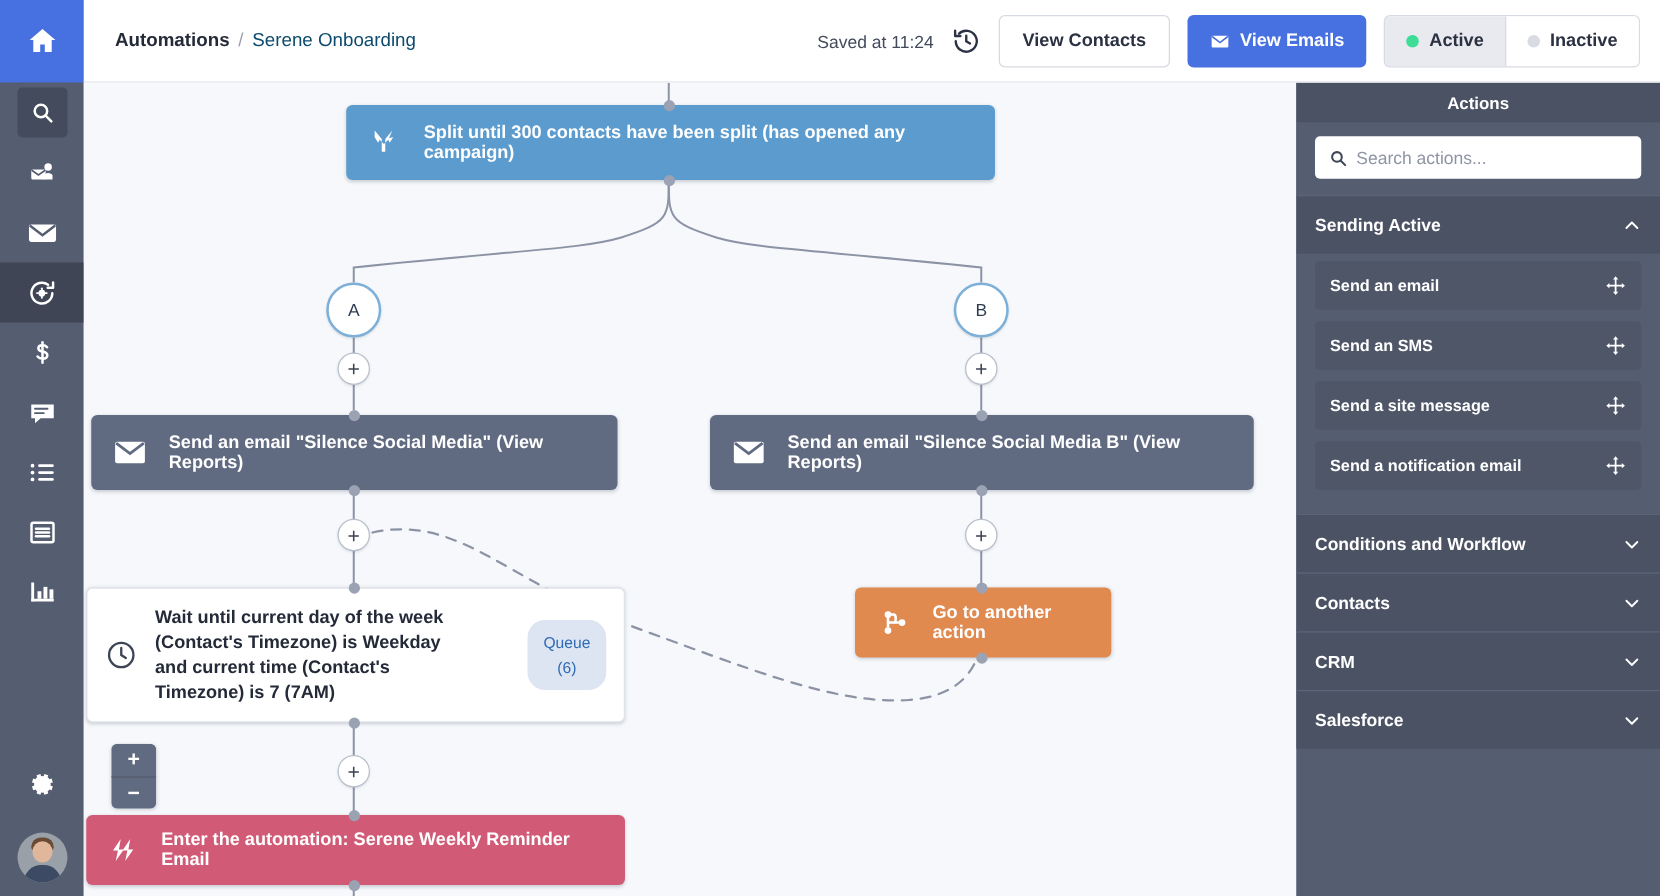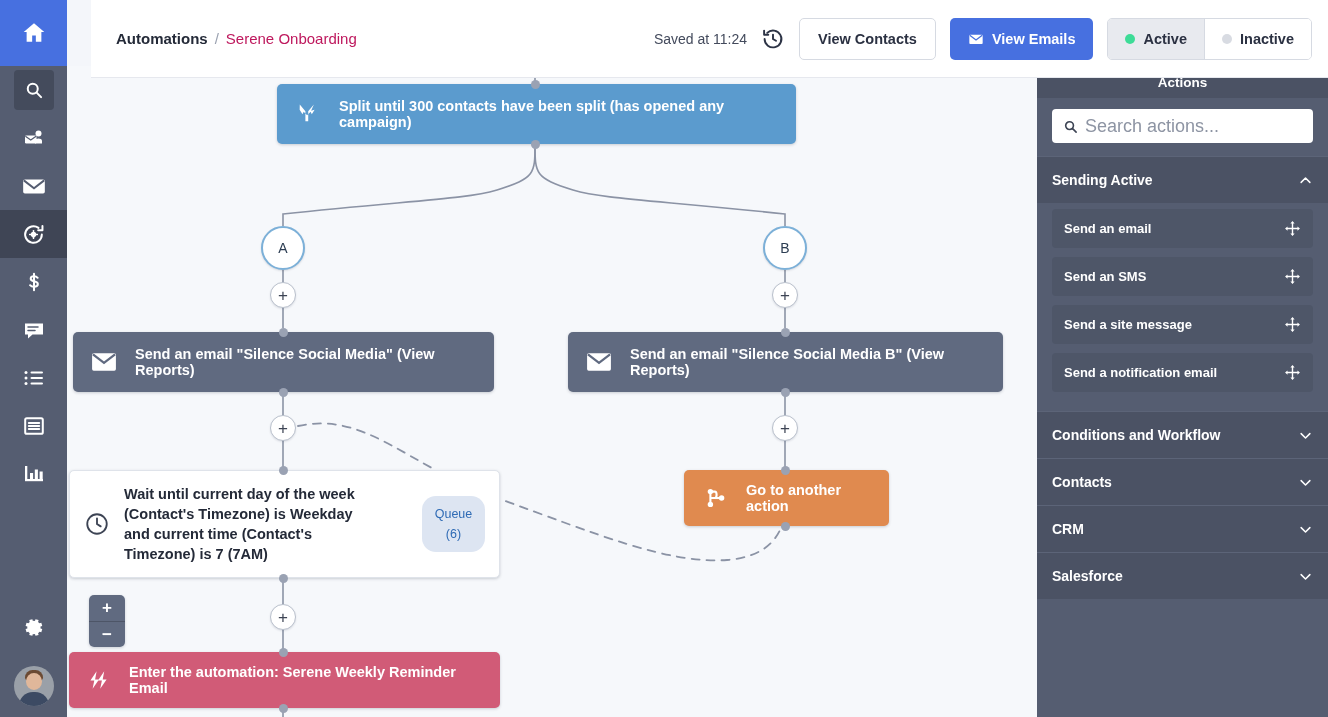--- a/index.html
+++ b/index.html
@@ -42,30 +42,29 @@
   .avatar .head { position: absolute; left: 12px; top: 7px; width: 16px; height: 17px; border-radius: 50%; background: #e0b79a; }
   .avatar .hair { position: absolute; left: 11px; top: 4px; width: 18px; height: 10px; border-radius: 9px 9px 3px 3px; background: #6b4a33; }
   .avatar .body { position: absolute; left: 5px; top: 26px; width: 30px; height: 20px; border-radius: 14px 14px 0 0; background: #3c4a63; }
   svg { display: block; }
 
   
   .main { flex: 1 1 auto; height: 717px; position: relative; }
 
   
   .header {
-    position: absolute; left: 0; top: 0; right: 0; height: 78px;
+    position: absolute; left: 0; top: 0; right: 0; height: 66px;
     background: #ffffff; border-bottom: 1px solid #e6e8ee;
     display: flex; align-items: center; padding: 0 16px 0 25px;
     z-index: 30;
-    margin-left: 24px;
   }
   .crumb { display: flex; align-items: baseline; gap: 7px; font-size: 15px; color: #2c3345; }
   .crumb .root { font-weight: bold; color: #242a38; cursor: pointer; }
   .crumb .sep { color: #9aa1b0; }
-  .crumb .leaf { color: #be185d; }
+  .crumb .leaf { color: #0c4a6e; }
   .hdr-right { margin-left: auto; display: flex; align-items: center; gap: 14px; }
   .saved { font-size: 14px; color: #434a5c; white-space: nowrap; }
   .hist-btn { cursor: pointer; display: flex; align-items: center; }
   .btn {
     height: 42px; border-radius: 5px; display: flex; align-items: center;
     justify-content: center; gap: 8px; padding: 0 18px; font-size: 14.5px;
     font-weight: bold; cursor: pointer; white-space: nowrap;
   }
   .btn-primary { background: #4770e0; color: #fff; }
   .btn-outline { background: #fff; color: #2b3142; border: 1px solid #d6dae2; }
@@ -149,21 +148,21 @@
   .panel-title {
     height: 32px; background: #4b5264; display: flex; align-items: center;
     justify-content: center; font-size: 13.5px; font-weight: bold;
   }
   .panel-search { padding: 11px 15px 13px; background: #555d71; }
   .search-box {
     height: 34px; background: #fff; border-radius: 4px;
     display: flex; align-items: center; gap: 7px; padding: 0 11px;
   }
   .search-box input {
-    border: 0; outline: 0; flex: 1 1 auto; font-size: 18px;
+    border: 0; outline: 0; flex: 1 1 auto; font-size: 14px;
     font-family: "Liberation Sans", sans-serif; color: #2b3142; background: transparent;
   }
   .search-box input::placeholder { color: #8d94a3; }
   .grp-head {
     height: 47px; background: #4b5264; display: flex; align-items: center;
     padding: 0 15px; font-size: 14px; font-weight: bold; cursor: pointer;
     border-top: 1px solid #5c6478;
   }
   .grp-head .chev { margin-left: auto; }
   .grp-body { background: #555d71; padding: 6px 15px 10px; }

